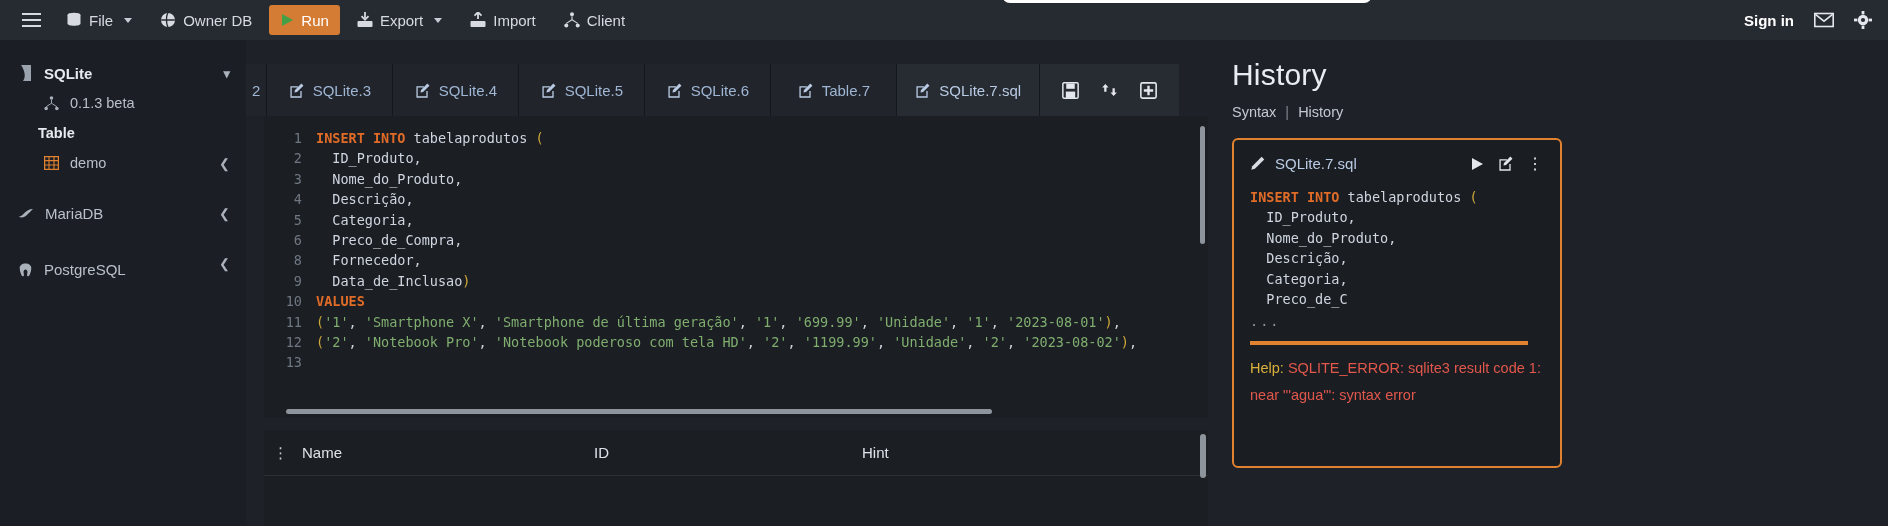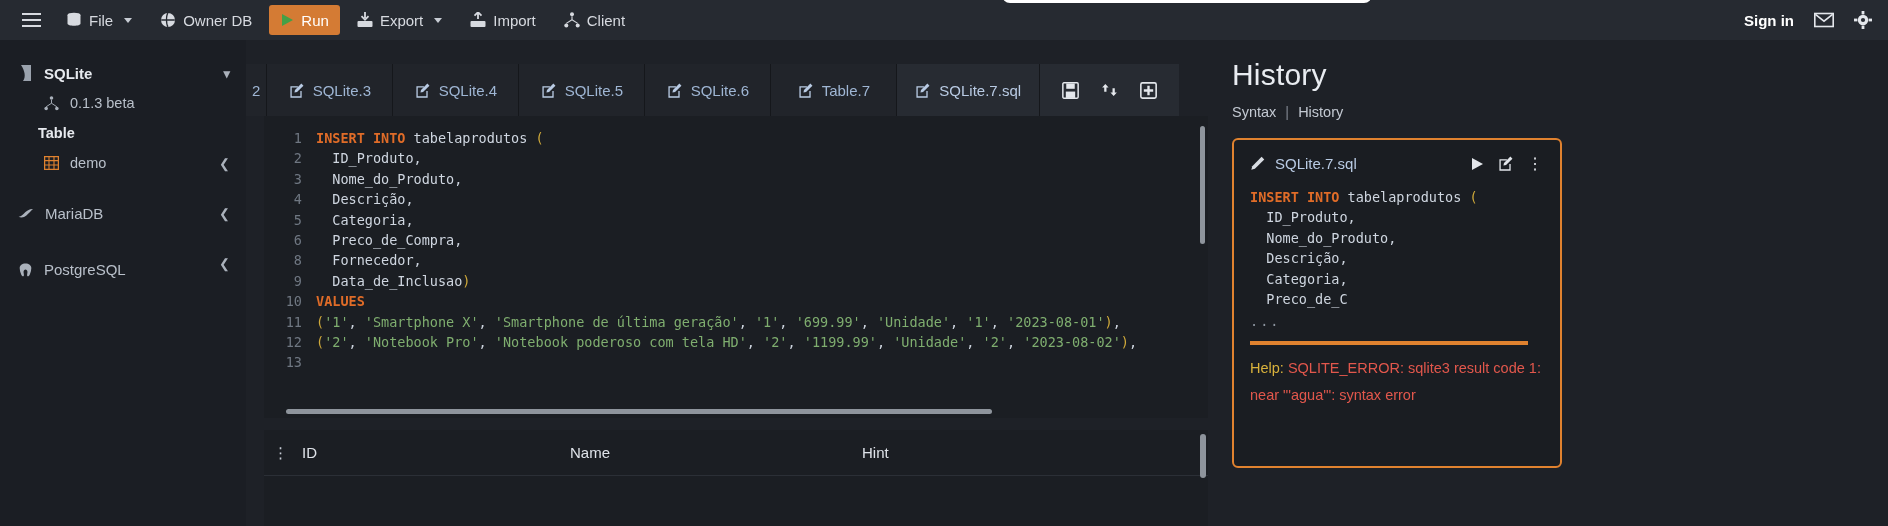--- a/index.html
+++ b/index.html
@@ -452,22 +452,22 @@
 </span><span class="ln"><span class="gutter-num">12</span><span class="paren">(</span><span class="str">'2'</span><span class="punc">, </span><span class="str">'Notebook Pro'</span><span class="punc">, </span><span class="str">'Notebook poderoso com tela HD'</span><span class="punc">, </span><span class="str">'2'</span><span class="punc">, </span><span class="str">'1199.99'</span><span class="punc">, </span><span class="str">'Unidade'</span><span class="punc">, </span><span class="str">'2'</span><span class="punc">, </span><span class="str">'2023-08-02'</span><span class="paren">)</span><span class="punc">,</span>
 </span><span class="ln"><span class="gutter-num">13</span><span class="plain"></span>
 </span></div>
       <div class="ed-scroll-v"></div>
       <div class="ed-scroll-h"></div>
     </div>
 
     <div class="results">
       <div class="res-head">
         <span class="kebab">⋮</span>
+        <span class="res-col c2">Name</span>
         <span class="res-col c1">ID</span>
-        <span class="res-col c2">Name</span>
         <span class="res-col c3">Hint</span>
       </div>
       <div class="res-scroll-v"></div>
     </div>
   </div>
 
   <div class="right">
     <div class="h-title">History</div>
     <div class="h-links">
       <span>Syntax</span>

